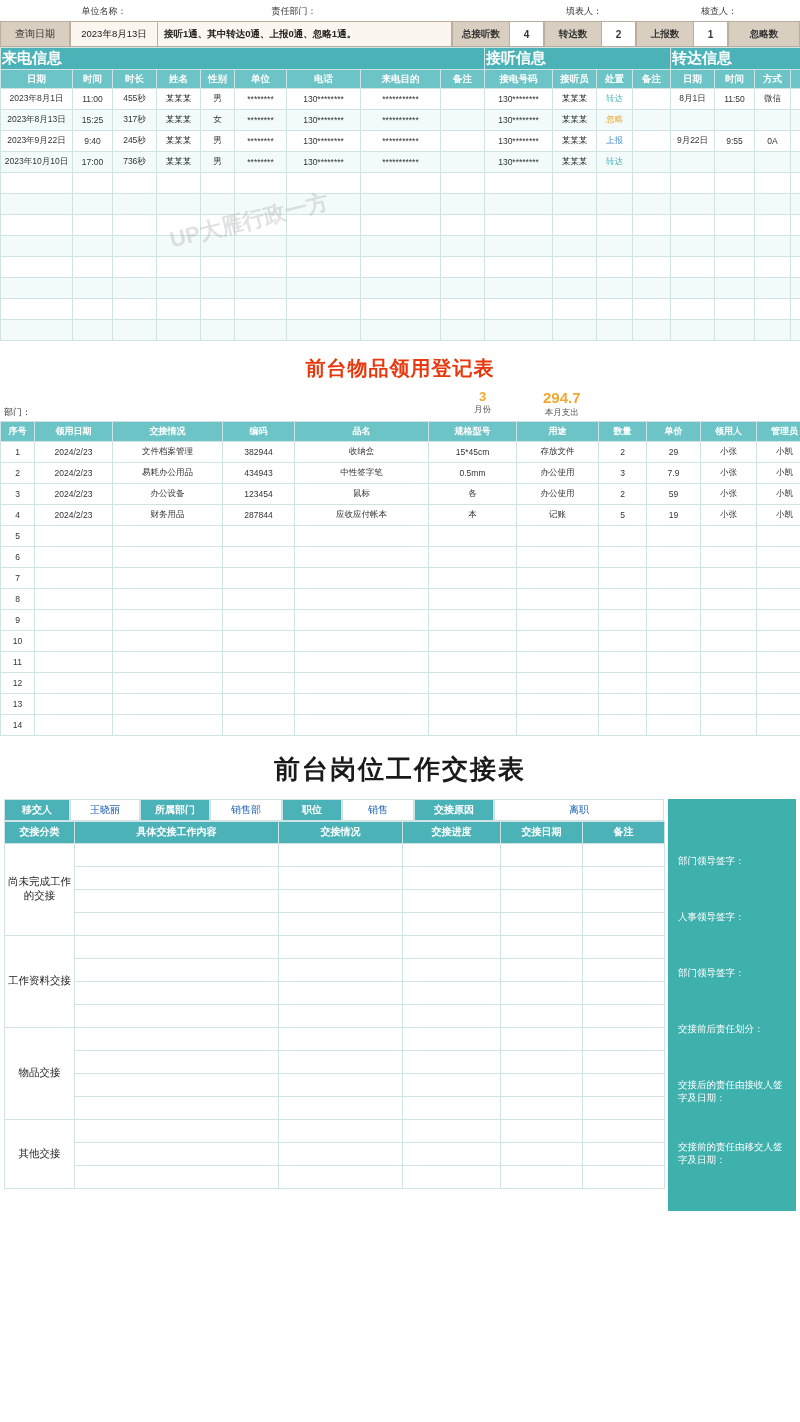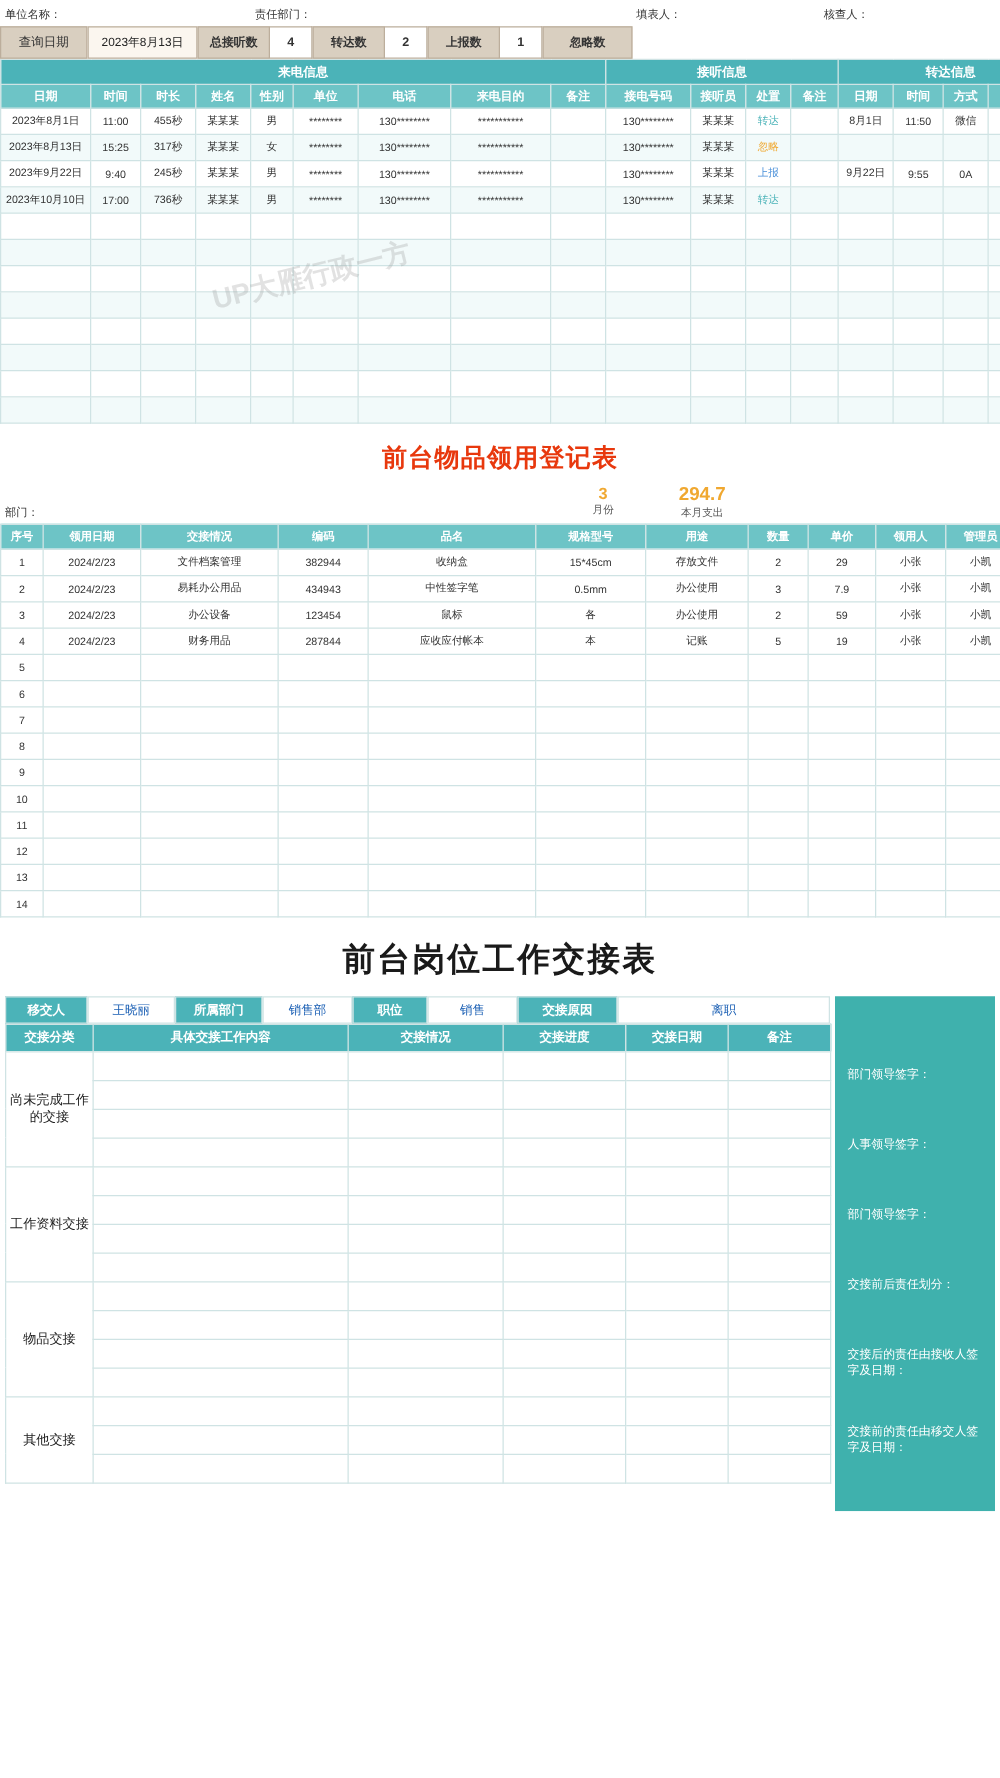--- a/index.html
+++ b/index.html
@@ -23,21 +23,21 @@
     padding:6px 0 8px;
   }
   .meta-row {
     display:flex;
     font-size:9px;
     color:#333;
     padding:0 4px;
     align-items:flex-end;
     height:18px;
   }
-  .meta-row .m { white-space:nowrap; }
+  .meta-row .m { white-space:nowrap;text-align:center; }
   .meta-unit { width:200px; }
   .meta-dept { width:180px; }
   .meta-filler { width:125px; }
   .meta-writer { width:150px; }
   .meta-check { width:120px; }
 
   .queryrow { display:flex; height:26px; font-size:10px; margin-top:3px; }
   .q-label {
     width:70px; background:#d9cfc0; color:#333;
     display:flex; align-items:center; justify-content:center;
@@ -60,22 +60,22 @@
   .stat .val {
     width:34px; background:#fff; border:1px solid #bcae9c; border-left:none;
     display:flex; align-items:center; justify-content:center; font-size:10px; font-weight:bold;
   }
   .stat.last .lab { width:72px; }
 
   table.grid { border-collapse:collapse; table-layout:fixed; width:100%; }
   table.grid td, table.grid th { border:1px solid #cfe3e4; }
 
   .hdr-group {
-    background:#4bb3b8; color:#fff; font-size:10px; font-weight:bold;
-    text-align:center; height:20px;
+    background:#4bb3b8; color:#fff; font-size:15px; font-weight:bold;
+    text-align:left; height:20px;
   }
   .hdr-col {
     background:#6dc4c6; color:#fff; font-size:9.5px; font-weight:bold;
     text-align:center; height:19px;
   }
   .cell {
     font-size:8.5px; text-align:center; height:21px; color:#333; background:#fff;
     overflow:hidden; white-space:nowrap;
   }
   .cell.alt { background:#f2fafa; }
@@ -159,20 +159,21 @@
     <span class="m meta-unit">单位名称：</span>
     <span class="m meta-dept">责任部门：</span>
     <span class="m meta-filler"></span>
     <span class="m meta-writer">填表人：</span>
     <span class="m meta-check">核查人：</span>
   </div>
 
   <div class="queryrow">
     <div class="q-label">查询日期</div>
     <div class="q-date">2023年8月13日</div>
+    <div class="q-summary">接听1通、其中转达0通、上报0通、忽略1通。</div>
     <div class="stat">
       <div class="lab">总接听数</div>
       <div class="val">4</div>
     </div>
     <div class="stat">
       <div class="lab">转达数</div>
       <div class="val">2</div>
     </div>
     <div class="stat">
       <div class="lab">上报数</div>

